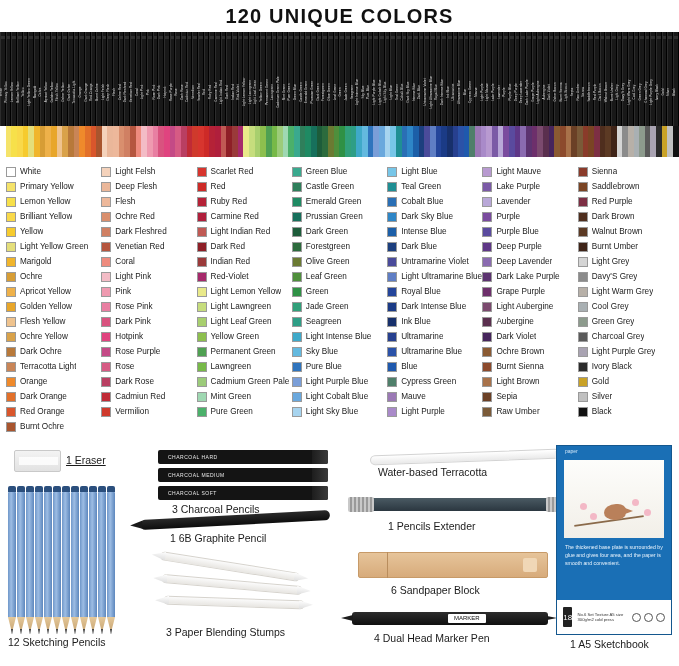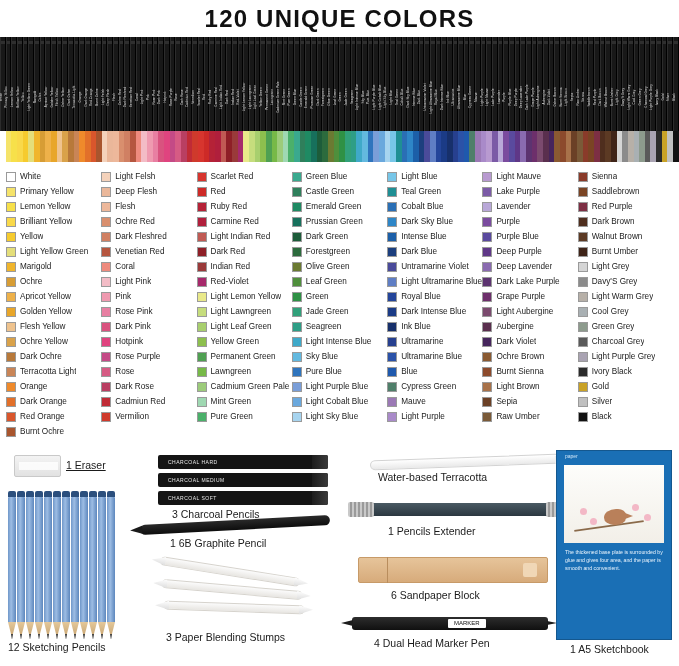--- a/index.html
+++ b/index.html
@@ -8,21 +8,21 @@
     width: 679px;
     height: 666px;
     background: #ffffff;
     font-family: "Liberation Sans", sans-serif;
     color: #1a1a1a;
     overflow: hidden;
     position: relative;
   }
   .title {
     text-align: center;
-    font-size: 24px;
+    font-size: 20px;
     font-weight: bold;
     letter-spacing: 1.2px;
     padding-top: 5px;
     color: #111;
   }
 
   
   .pencil-band {
     position: relative;
     width: 679px;
@@ -1953,15 +1953,26 @@
     <div class="sb-sub">paper</div>
     <div class="sb-img">
       <div class="branch"></div>
       <div class="bird"></div>
       <div class="blossom" style="left:16px; bottom:28px;"></div>
       <div class="blossom" style="left:26px; bottom:18px;"></div>
       <div class="blossom" style="left:68px; bottom:32px;"></div>
       <div class="blossom" style="left:80px; bottom:22px;"></div>
     </div>
     <div class="sb-text">The thickened base plate is surrounded by glue and gives four area, and the paper is smooth and convenient.</div>
+    <div class="sb-foot">
+      <div class="badge">18</div>
+      <div class="ftxt">No.6 Set
+Texture A5 size
+300g/m2 cold press</div>
+      <div class="icons">
+        <i></i>
+        <i></i>
+        <i></i>
+      </div>
+    </div>
   </div>
   <div class="cap" style="left:570px; top:198px;">1 A5 Sketchbook</div>
 </div>
 
 </body></html>

